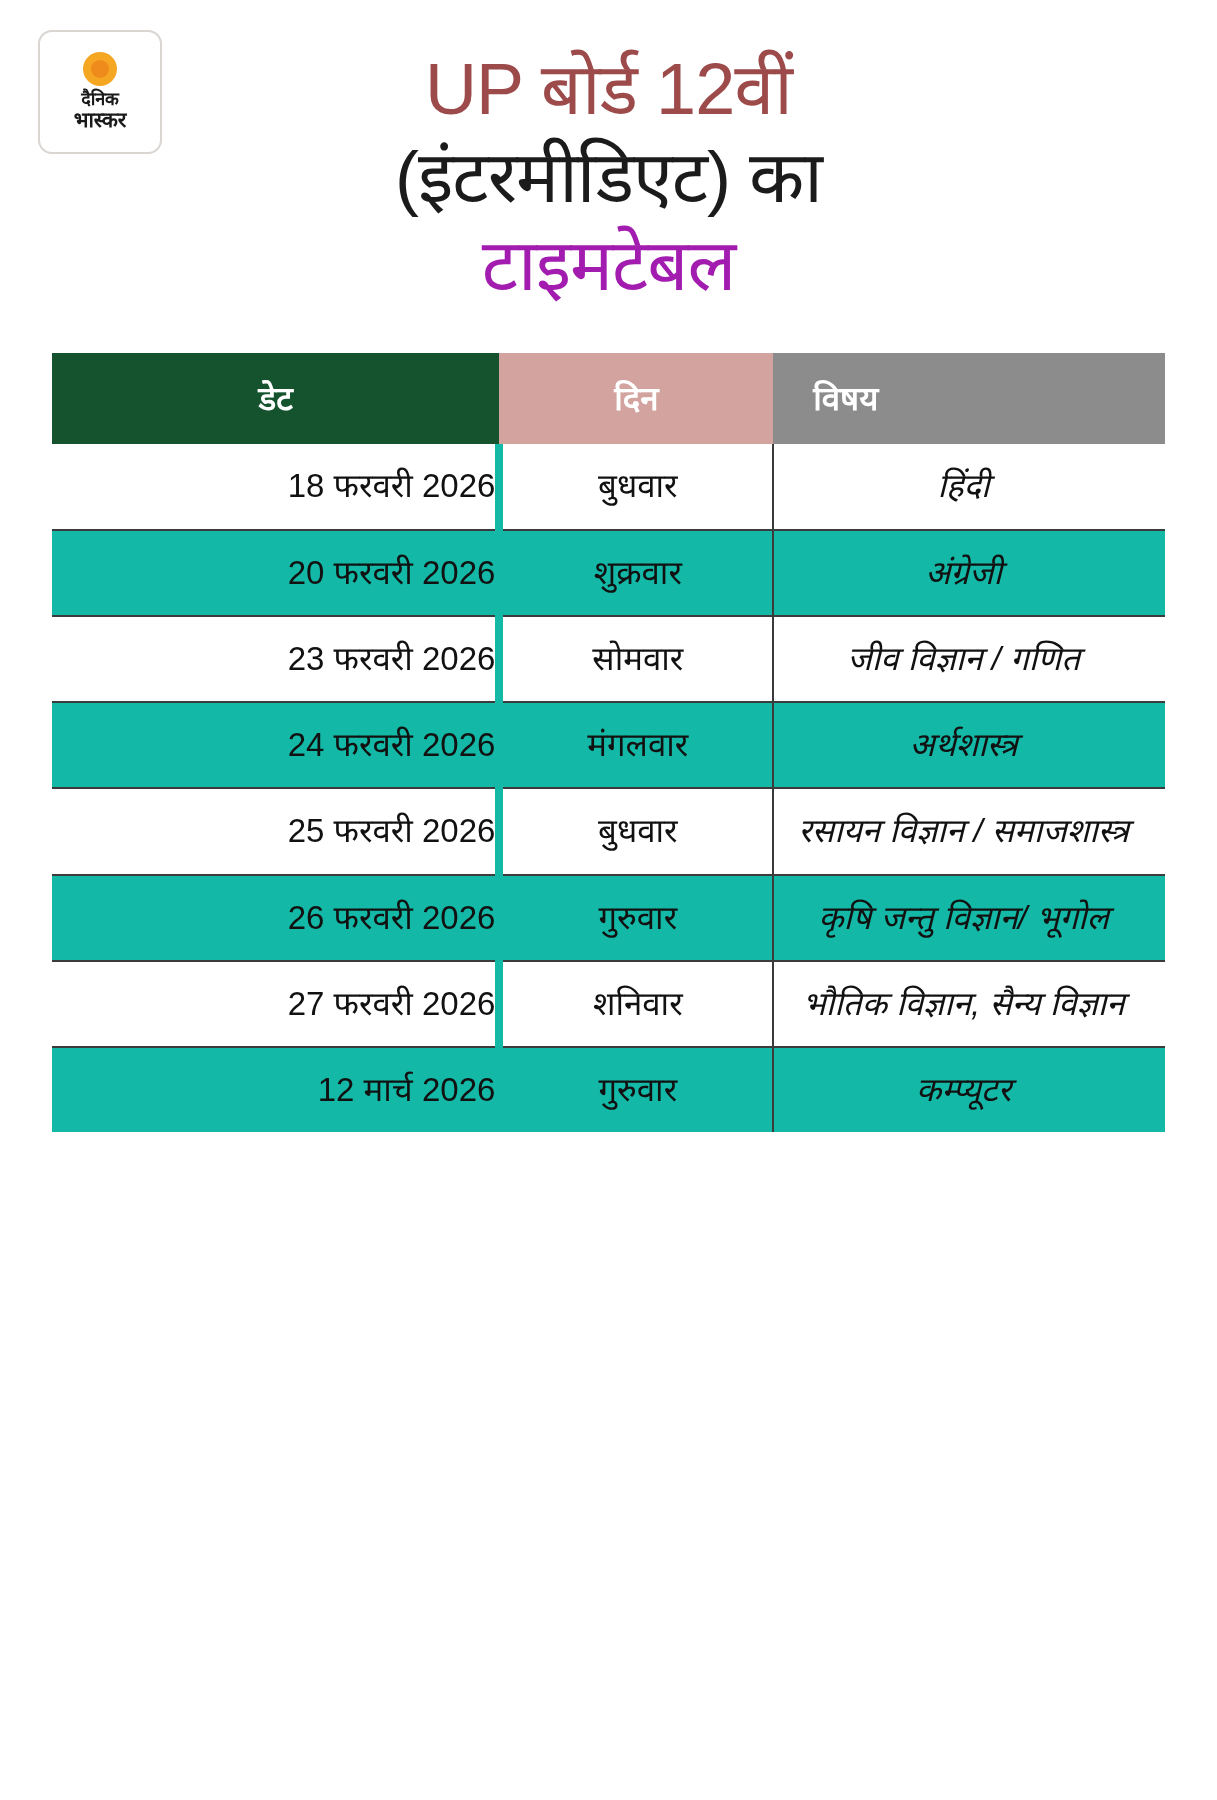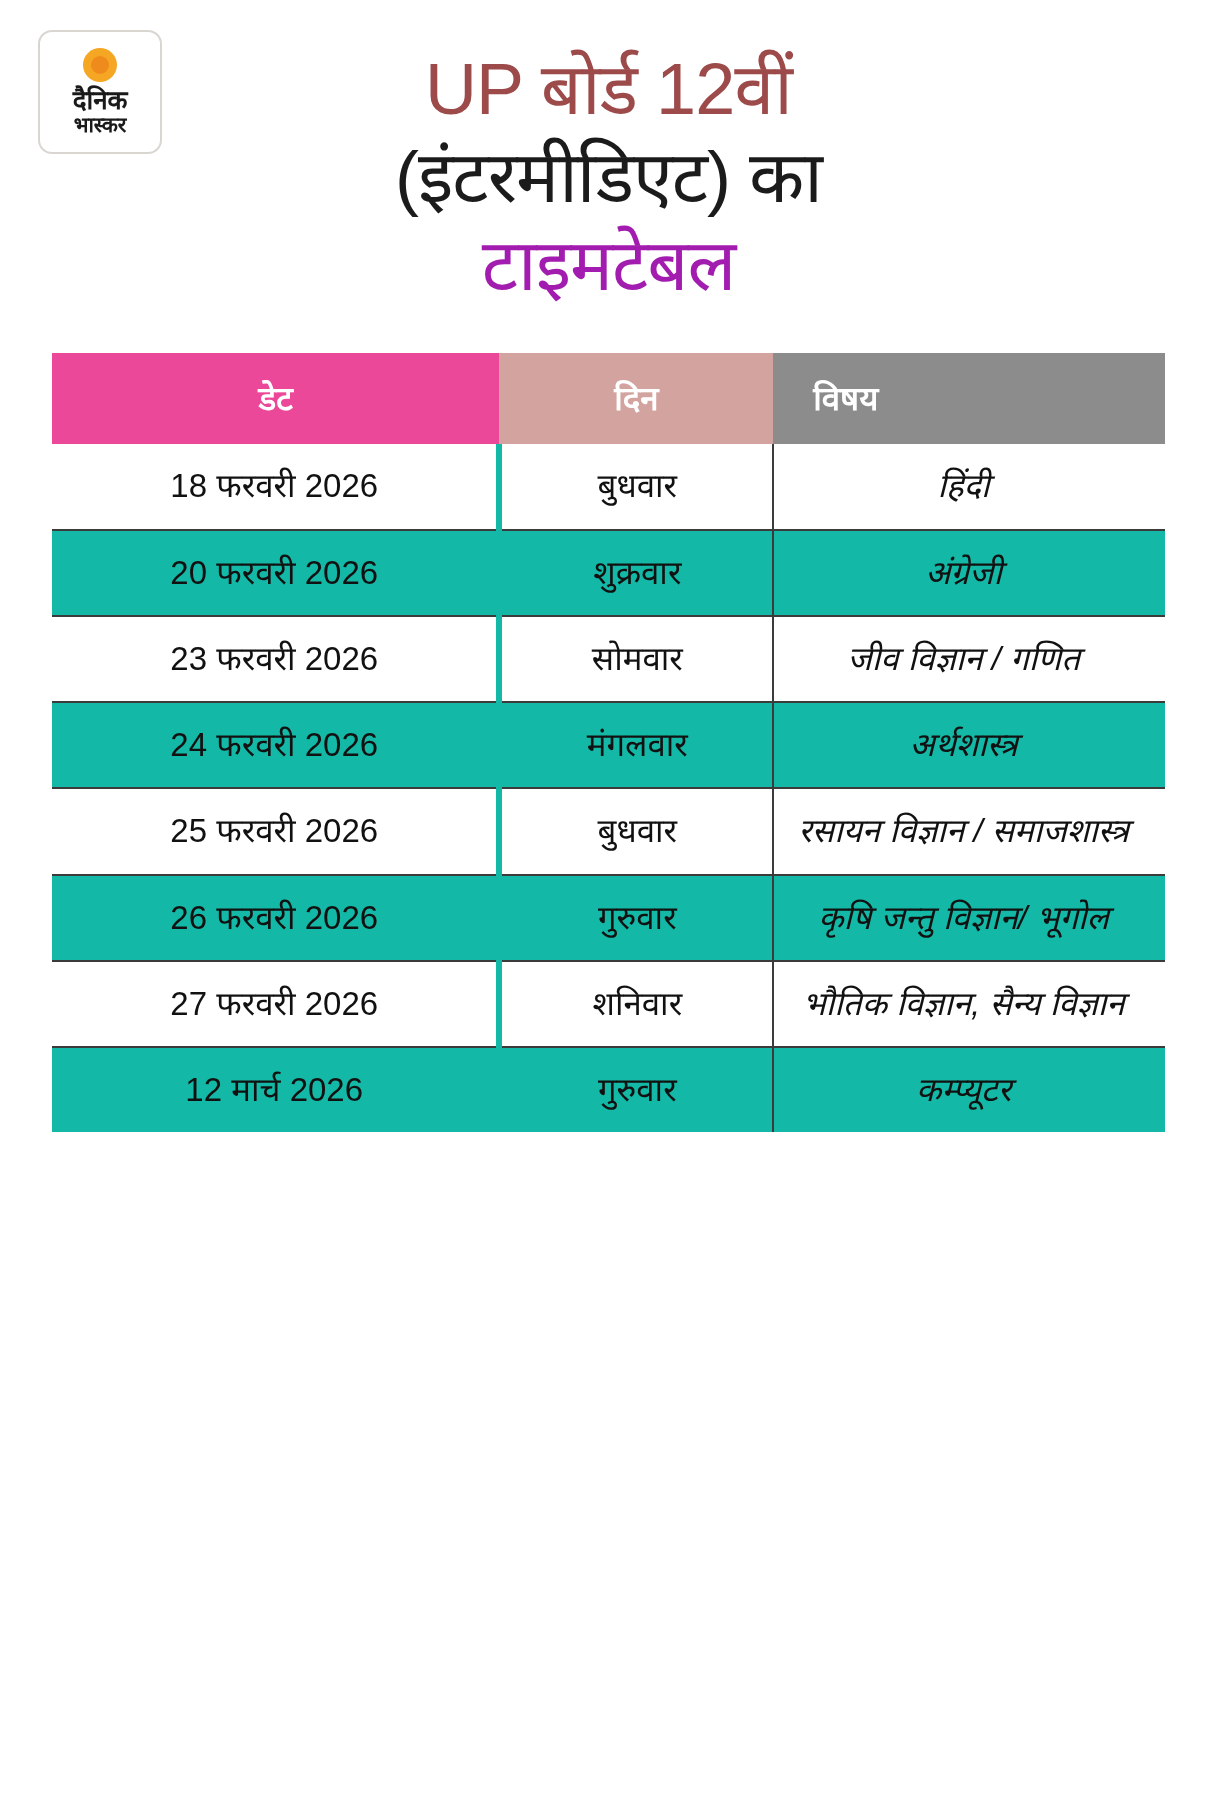--- a/index.html
+++ b/index.html
@@ -50,21 +50,21 @@
     position: absolute;
     left: 50%;
     top: 50%;
     transform: translate(-50%, -50%);
     width: 18px;
     height: 18px;
     border-radius: 50%;
     background: #ef8b1c;
   }
   .logo-text-1 {
-    font-size: 26px;
+    font-size: 18px;
     font-weight: bold;
     color: #1a1a1a;
     line-height: 1.08;
     letter-spacing: -0.2px;
   }
   .logo-text-2 {
     font-size: 21px;
     font-weight: bold;
     color: #1a1a1a;
     line-height: 1.08;
@@ -103,35 +103,35 @@
 
   thead th {
     font-size: 33px;
     font-weight: bold;
     color: #ffffff;
     padding: 22px 0 24px 0;
     text-align: center;
     vertical-align: middle;
     border: none;
   }
-  th.h-date { background: #ec4899; margin-top: 24px; }
+  th.h-date { background: #14532d; margin-top: 24px; }
   th.h-day  { background: #d2a39f; }
   th.h-sub  { background: #8c8c8c; text-align: left; padding-left: 40px; }
 
   tbody td {
     font-size: 33px;
     color: #111111;
     padding: 20px 0;
     vertical-align: middle;
     border-bottom: 2px solid #3b3b3b;
     line-height: 1.34;
   }
   tbody tr:last-child td { border-bottom: none; }
 
-  td.d-date { text-align: center; border-right: 6px solid #14b8a6; }
+  td.d-date { text-align: right; border-right: 8px solid #14b8a6; }
   td.d-day  { text-align: center; border-right: 2px solid #3b3b3b; }
   td.d-sub  { text-align: center; padding-right: 12px; font-style: italic; }
 
   tbody tr.alt td { background: #14b8a6; }
   tbody tr.plain td { background: #ffffff; }
 </style>
 </head>
 <body>
 
 <div class="page">

